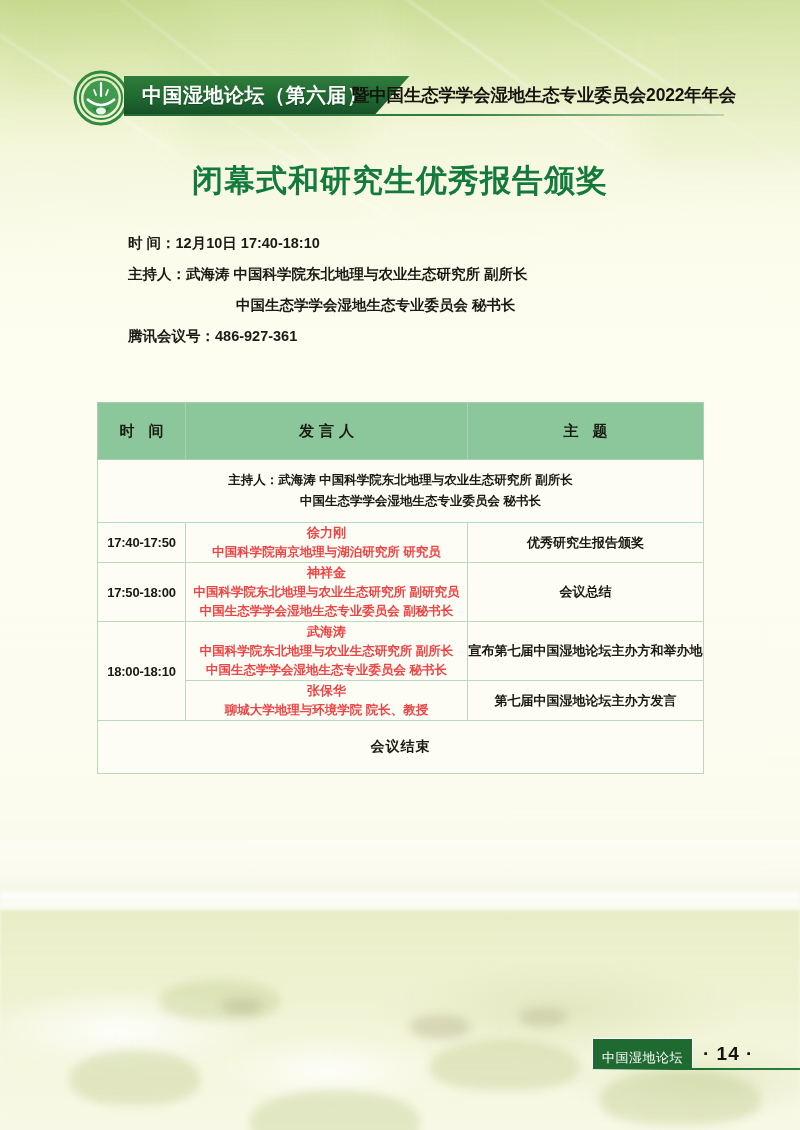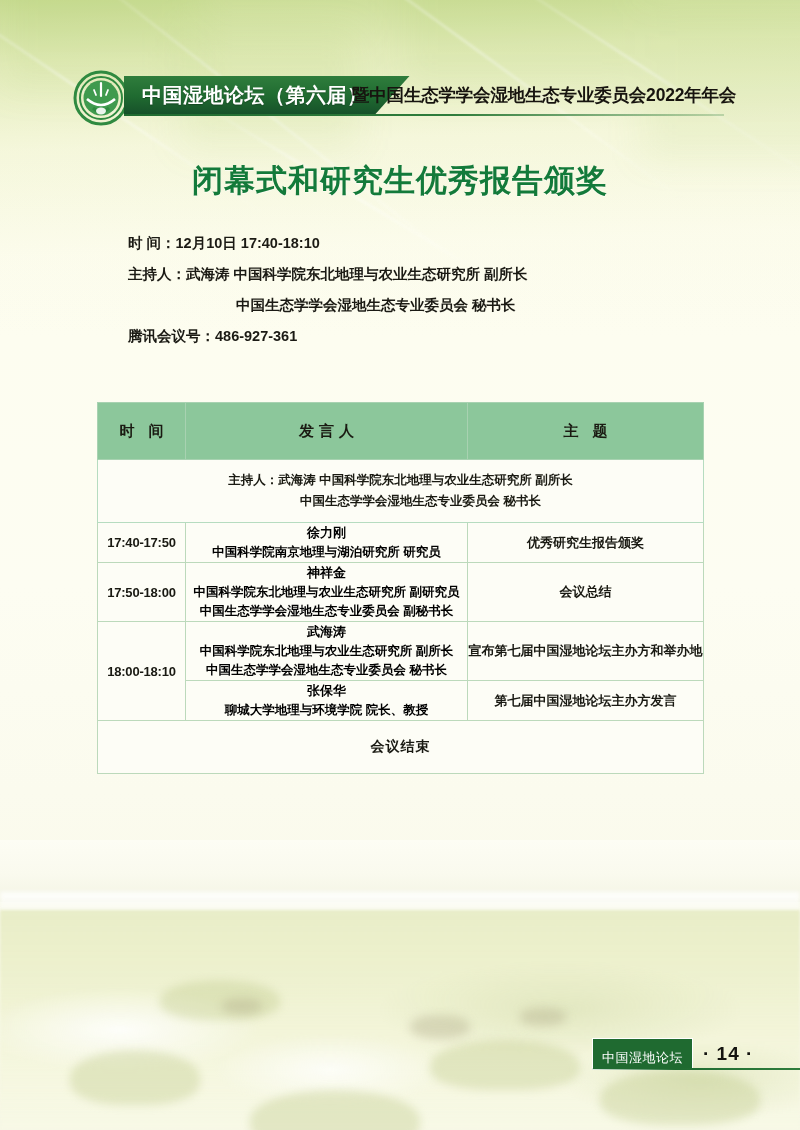--- a/index.html
+++ b/index.html
@@ -228,21 +228,21 @@
     font-size: 13px;
     font-weight: bold;
     color: #191912;
     letter-spacing: -0.2px;
   }
   .cell-speaker {
     text-align: center;
     padding: 9px 6px;
     font-size: 12.5px;
     font-weight: bold;
-    color: #000000;
+    color: #ef4444;
     line-height: 19px;
   }
   .cell-speaker .nm {
     display: block;
     font-size: 13px;
     margin-bottom: 1px;
   }
   .cell-topic {
     text-align: center;
     font-size: 13px;

